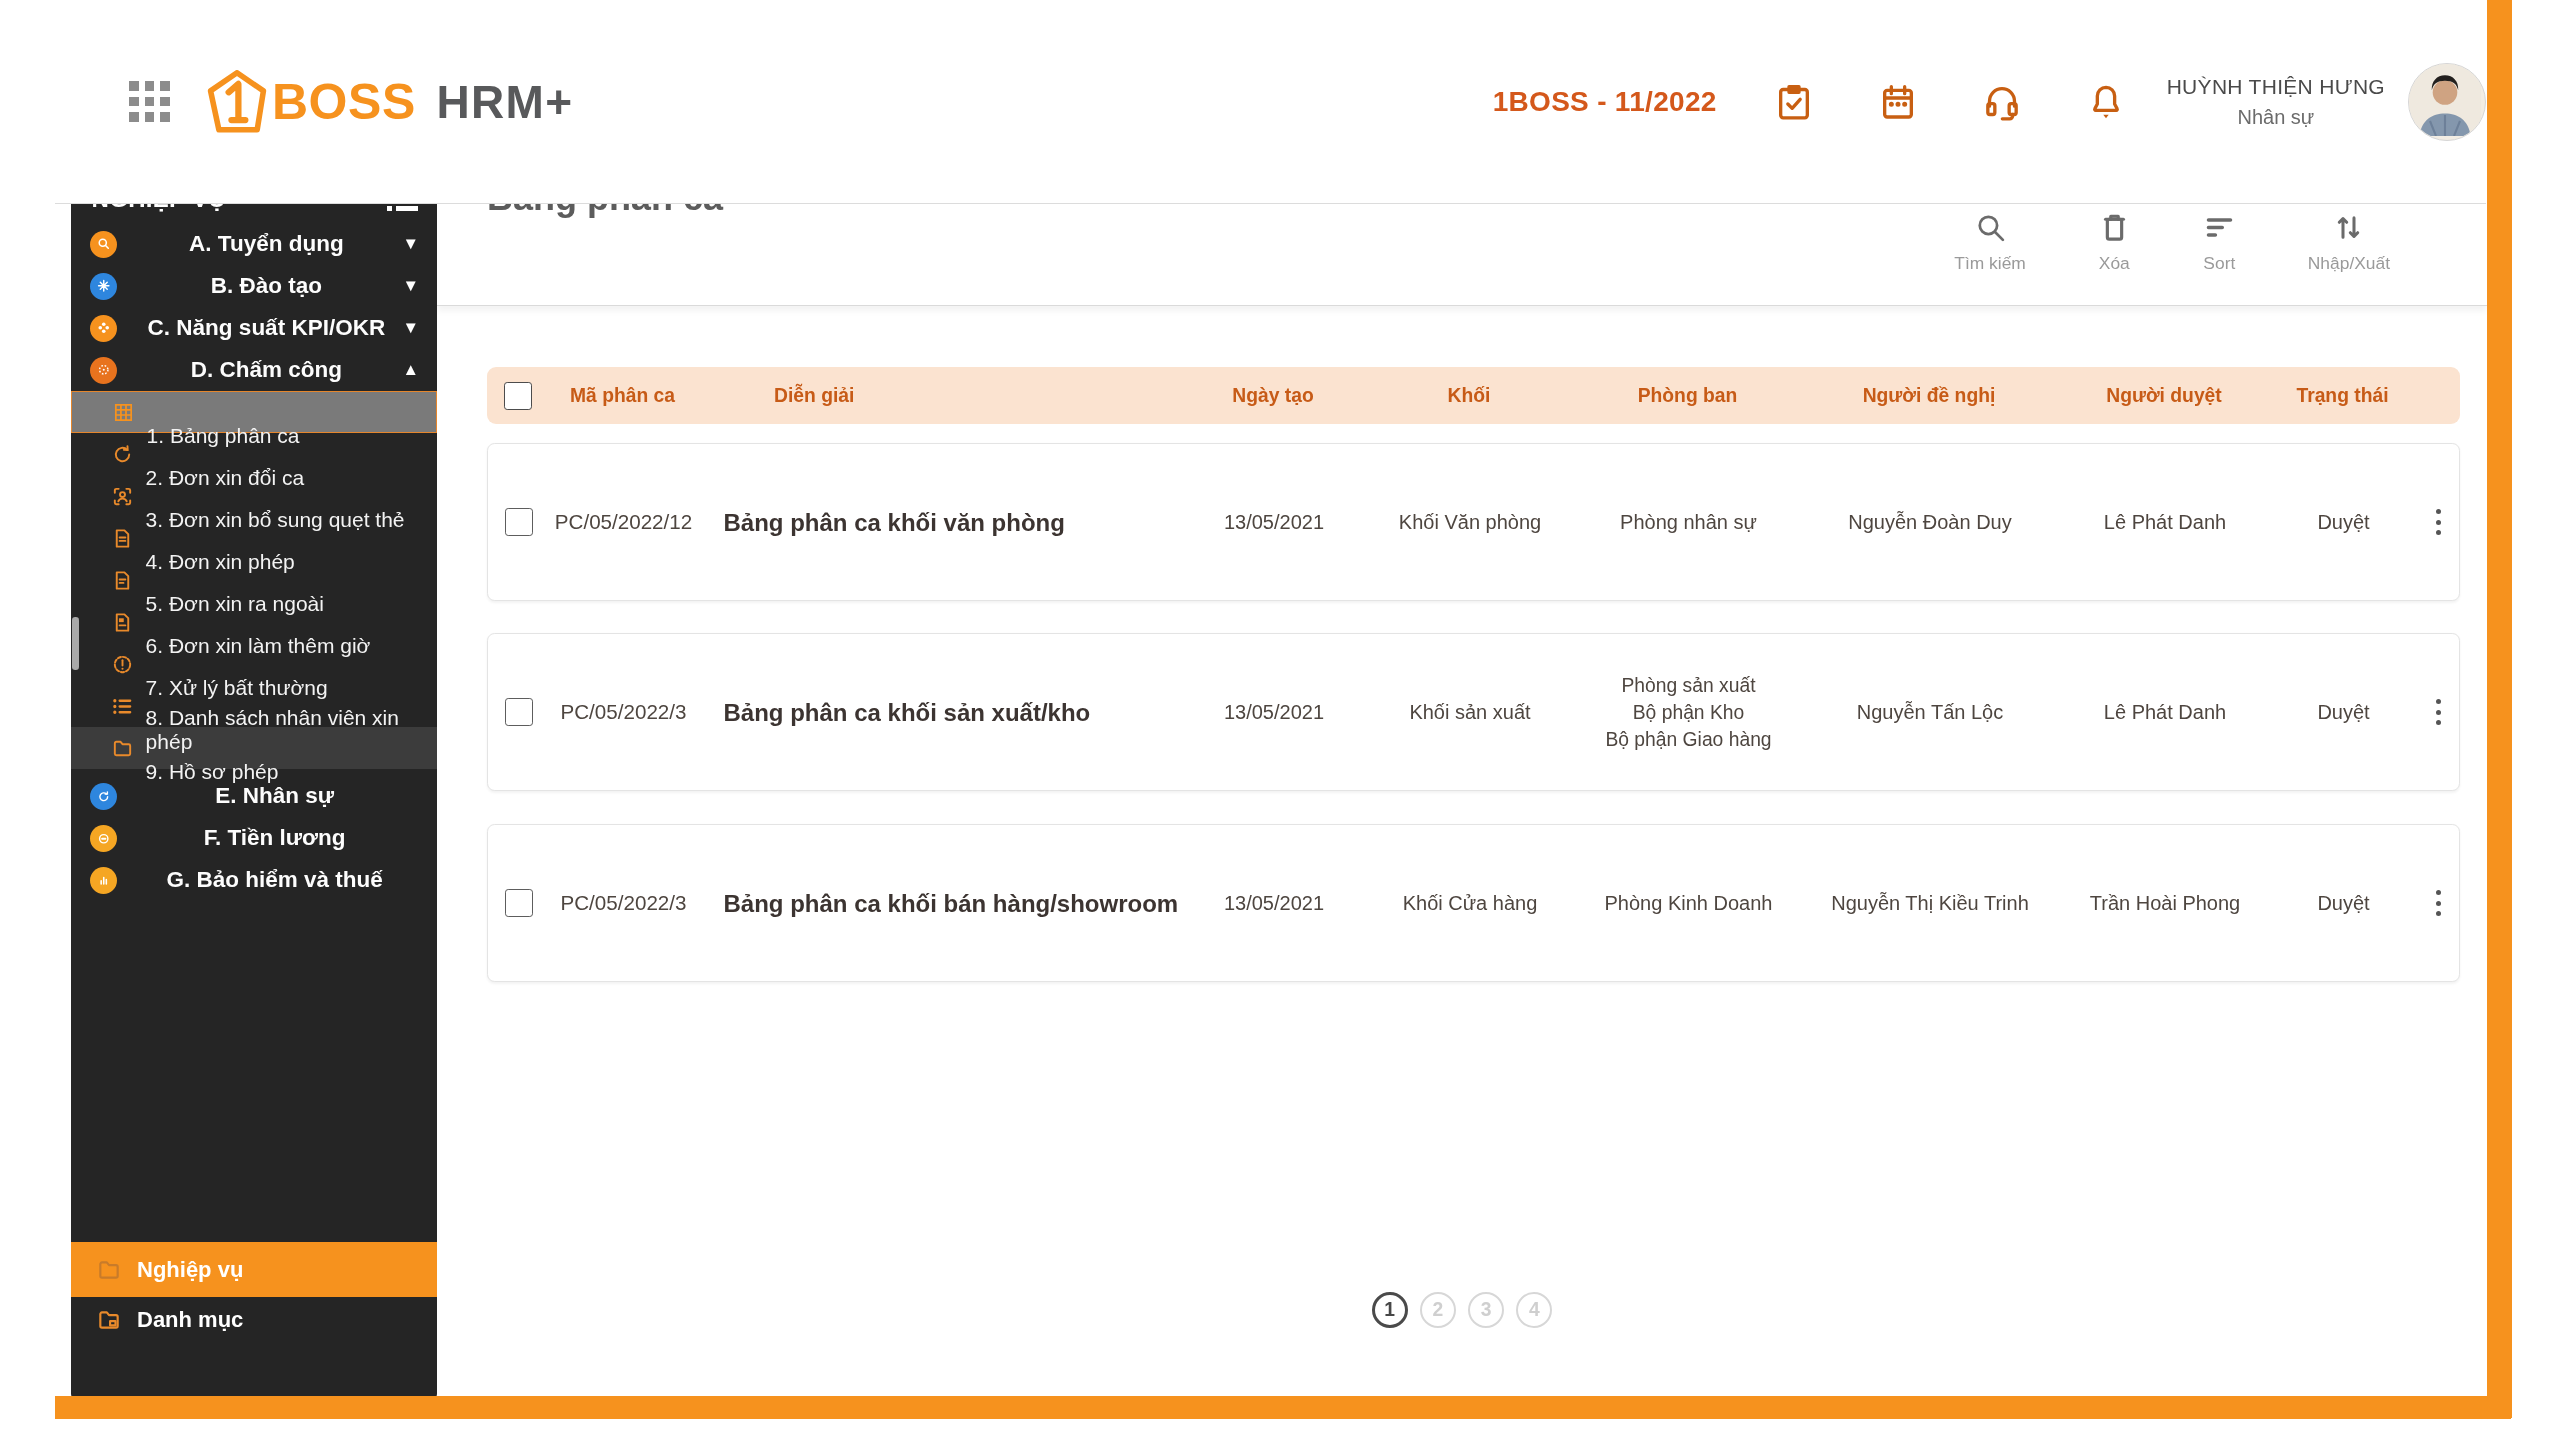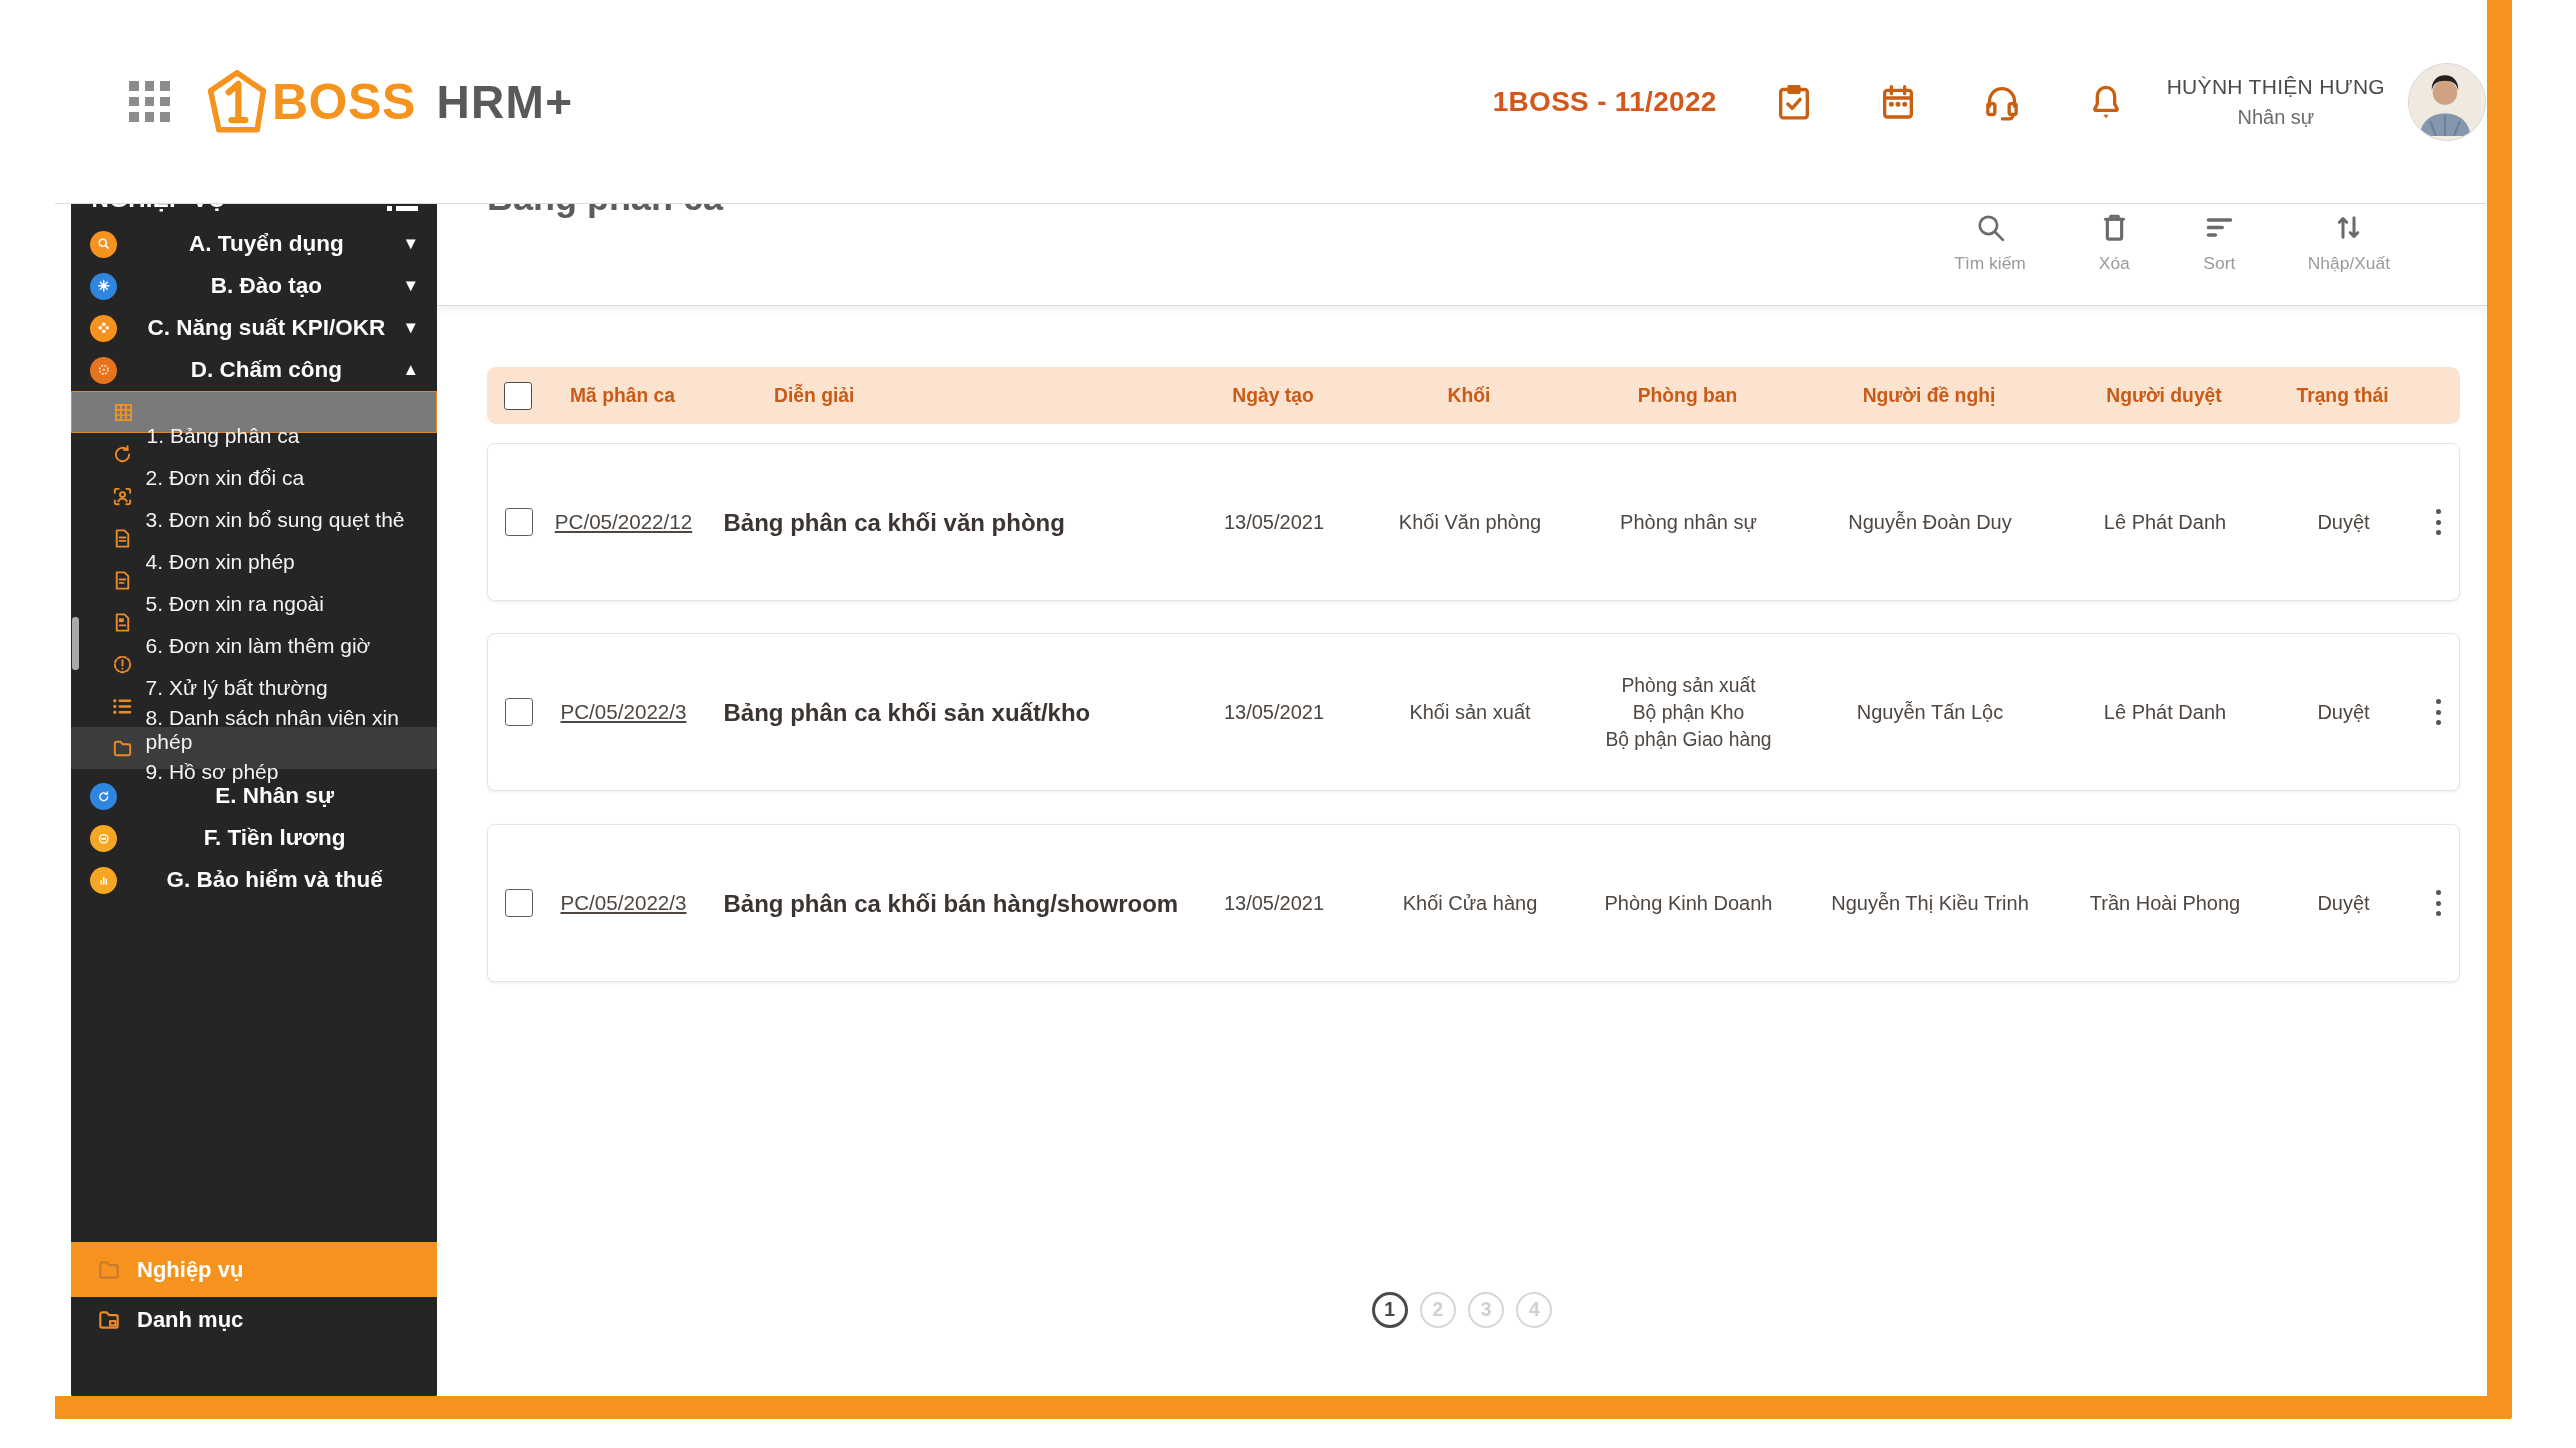--- a/index.html
+++ b/index.html
@@ -78,21 +78,21 @@
   .thead .hcell{font-size:19.3px;font-weight:700;color:#C75B17;text-align:center;}
   .thead .hcell.left{text-align:left;padding-left:74px;}
   .cbox{width:28px;height:28px;border:1.9px solid #5d5d5d;border-radius:3.2px;background:#fff;
         margin-left:16.7px;cursor:pointer;box-sizing:border-box;}
   .card{background:#fff;border:1.3px solid #e4e4e4;border-radius:7.7px;min-height:158px;
         box-shadow:0 1.9px 2.6px rgba(0,0,0,.05);}
   .card.r1{margin-top:19.3px;}
   .card.r2{margin-top:32px;}
   .card.r3{margin-top:33px;}
   .cell{font-size:20px;color:#4e4640;text-align:center;line-height:1.4;white-space:pre-line;}
-  .cell.code{font-size:20.6px;text-decoration:underline;}
+  .cell.code{font-size:20.6px;}
   .cell.desc{font-size:24px;font-weight:700;color:#3c3431;text-align:left;padding-left:22.5px;}
   .kebab{width:5.2px;height:26px;display:flex;flex-direction:column;justify-content:space-between;
          margin:0 auto;cursor:pointer;}
   .kebab i{width:5.2px;height:5.2px;border-radius:50%;background:#555;}
 
   .pagination{position:absolute;left:0;width:2050px;bottom:68px;display:flex;justify-content:center;gap:12.2px;}
   .pgc{width:36px;height:36px;border-radius:50%;display:flex;align-items:center;justify-content:center;
        font-size:19.3px;font-weight:700;cursor:pointer;box-sizing:border-box;}
   .pgc.active{border:3.2px solid #4a4a4a;color:#474747;}
   .pgc.idle{border:2.6px solid #d7d7d7;color:#cfcfcf;}

